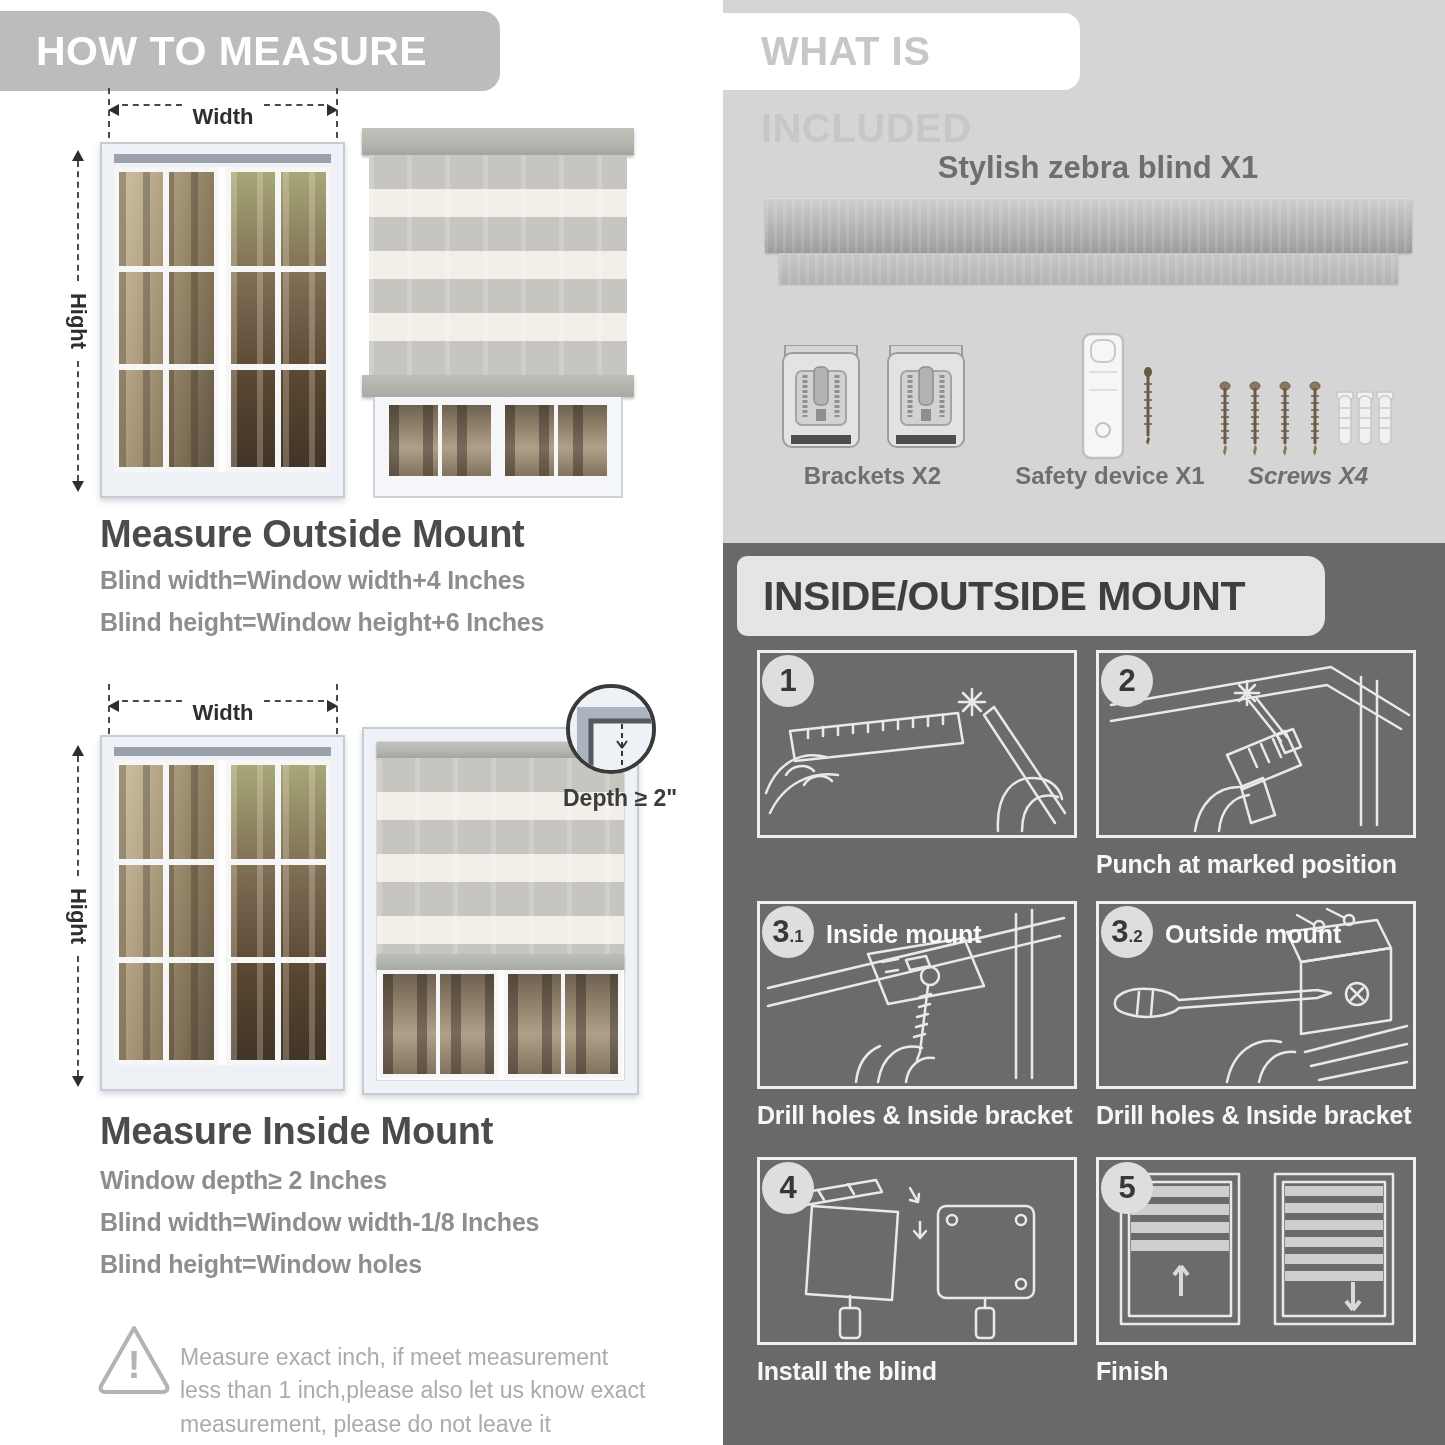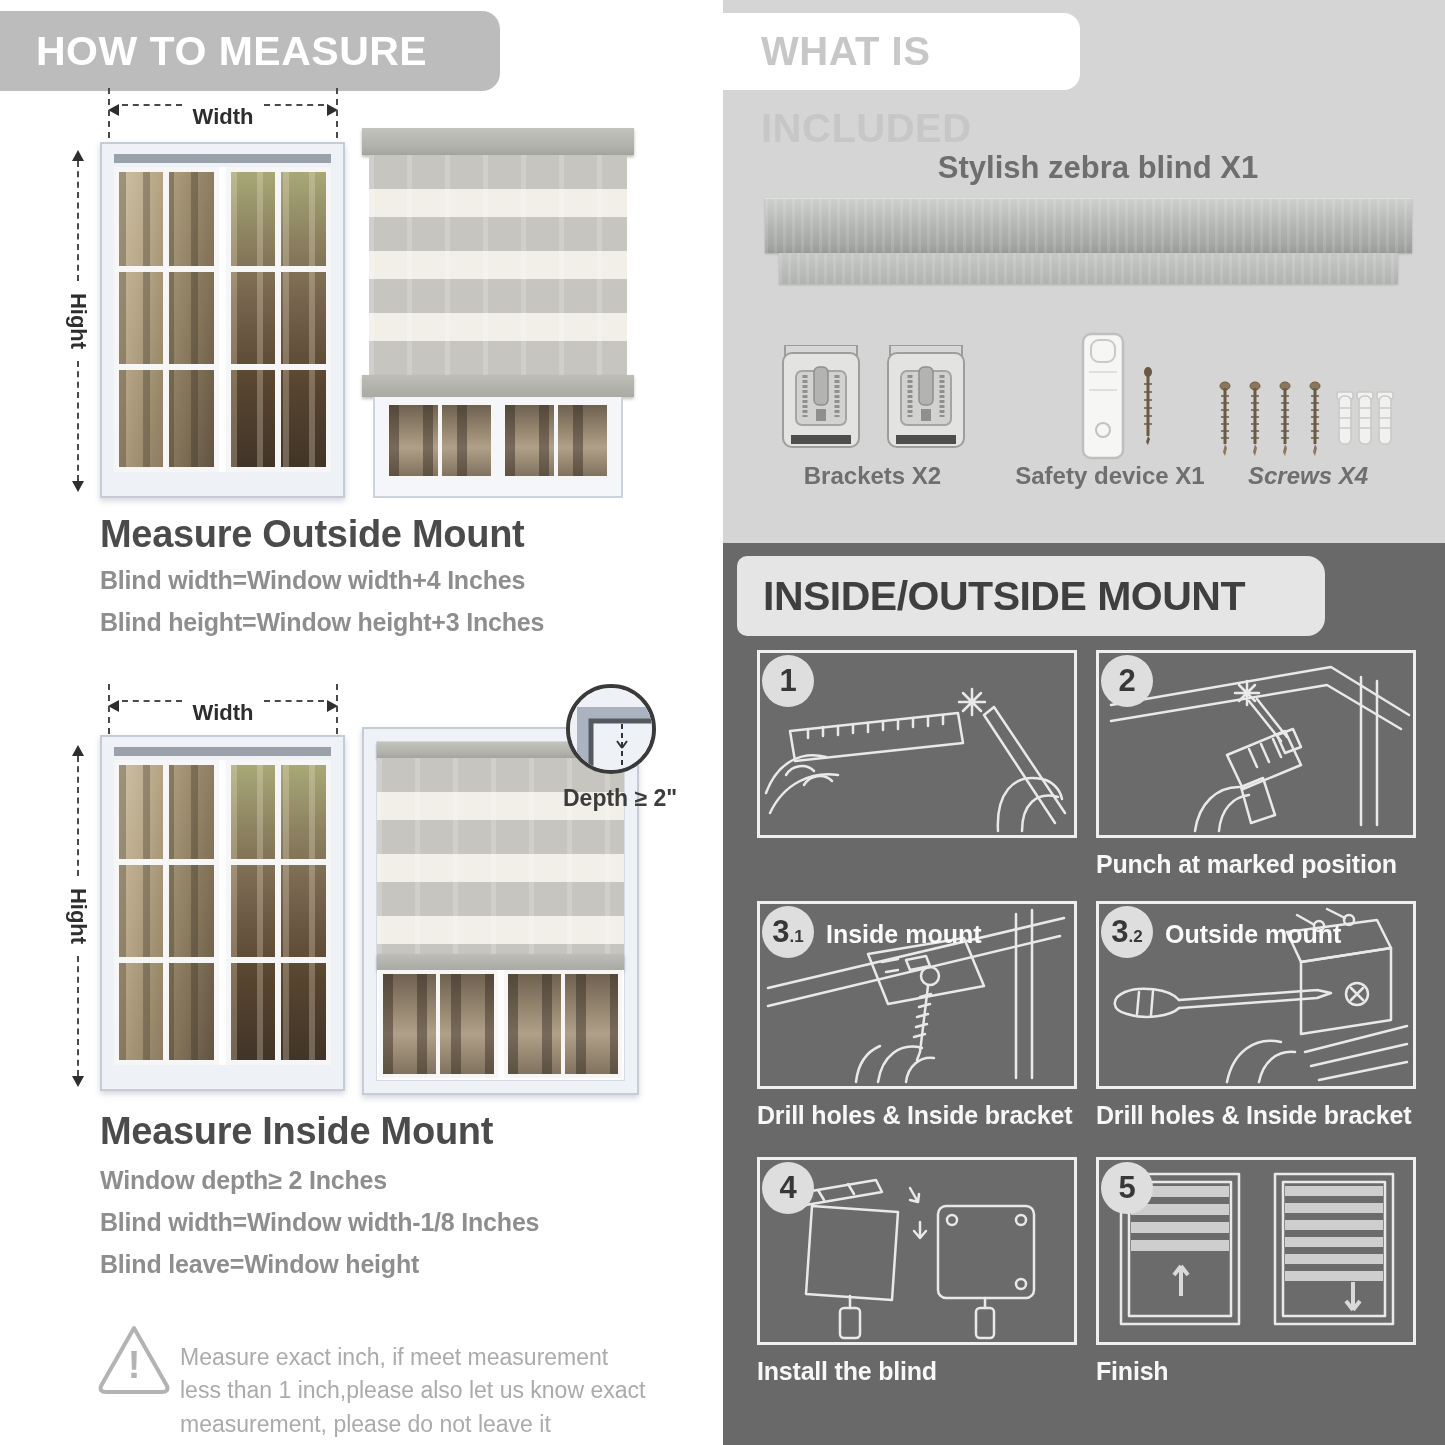--- a/index.html
+++ b/index.html
@@ -146,21 +146,21 @@
       <div class="zfabric" style="width:258px;height:220px;margin:0 auto;"></div>
       <div class="zrail" style="width:272px;height:22px;"></div>
       <div class="blind-win" style="width:250px;height:101px;margin:0 auto;">
         <div class="half panes-street"></div>
         <div class="half panes-street"></div>
       </div>
     </div>
 
     <div class="abs sec-title" style="left:100px;top:513px;">Measure Outside Mount</div>
     <div class="abs formula" style="left:100px;top:560px;">Blind width=Window width+4 Inches</div>
-    <div class="abs formula" style="left:100px;top:602px;">Blind height=Window height+3 Inches</div>
+    <div class="abs formula" style="left:100px;top:602px;">Blind height=Window height+6 Inches</div>
 
     <div class="harrow" style="left:108px;top:700px;width:230px;">
       <i class="stub stub-l"></i>
       <i class="stub stub-r"></i>
       <span class="ah ah-l"></span>
       <span class="hdash"></span>
       <span class="harrow-label">Width</span>
       <span class="hdash"></span>
       <span class="ah ah-r"></span>
     </div>
@@ -202,21 +202,21 @@
         <path d="M21,82 L21,33 L82,33" stroke="#555a61" stroke-width="5" fill="none"></path>
         <path d="M52,36 L52,82" stroke="#333" stroke-width="2" stroke-dasharray="5,4" fill="none"></path>
         <path d="M52,60 l-5,-7 M52,60 l5,-7" stroke="#333" stroke-width="2" fill="none"></path>
       </svg>
     </div>
     <div class="abs depth-label" style="left:563px;top:785px;">Depth ≥ 2"</div>
 
     <div class="abs sec-title" style="left:100px;top:1110px;">Measure Inside Mount</div>
     <div class="abs formula" style="left:100px;top:1160px;">Window depth≥ 2 Inches</div>
     <div class="abs formula" style="left:100px;top:1202px;">Blind width=Window width-1/8 Inches</div>
-    <div class="abs formula" style="left:100px;top:1244px;">Blind leave=Window height</div>
+    <div class="abs formula" style="left:100px;top:1244px;">Blind height=Window holes</div>
 
     <svg class="abs" style="left:95px;top:1322px;" width="78" height="74" viewBox="0 0 78 74">
       <path d="M39,6 L72,64 Q74,70 67,70 L11,70 Q4,70 6,64 Z" fill="none" stroke="#b3b3b3" stroke-width="4" stroke-linejoin="round"></path>
       <text x="39" y="56" text-anchor="middle" font-size="38" font-weight="bold" fill="#b3b3b3" font-family="Liberation Sans, sans-serif">!</text>
     </svg>
     <div class="abs warning-text" style="left:180px;top:1322px;width:475px;margin-top:19px;">Measure exact inch, if meet measurement less than 1 inch,please also let us know exact measurement, please do not leave it</div>
   </div>
 
   <div class="abs right-top">
     <div class="abs included-header">WHAT IS INCLUDED</div>

